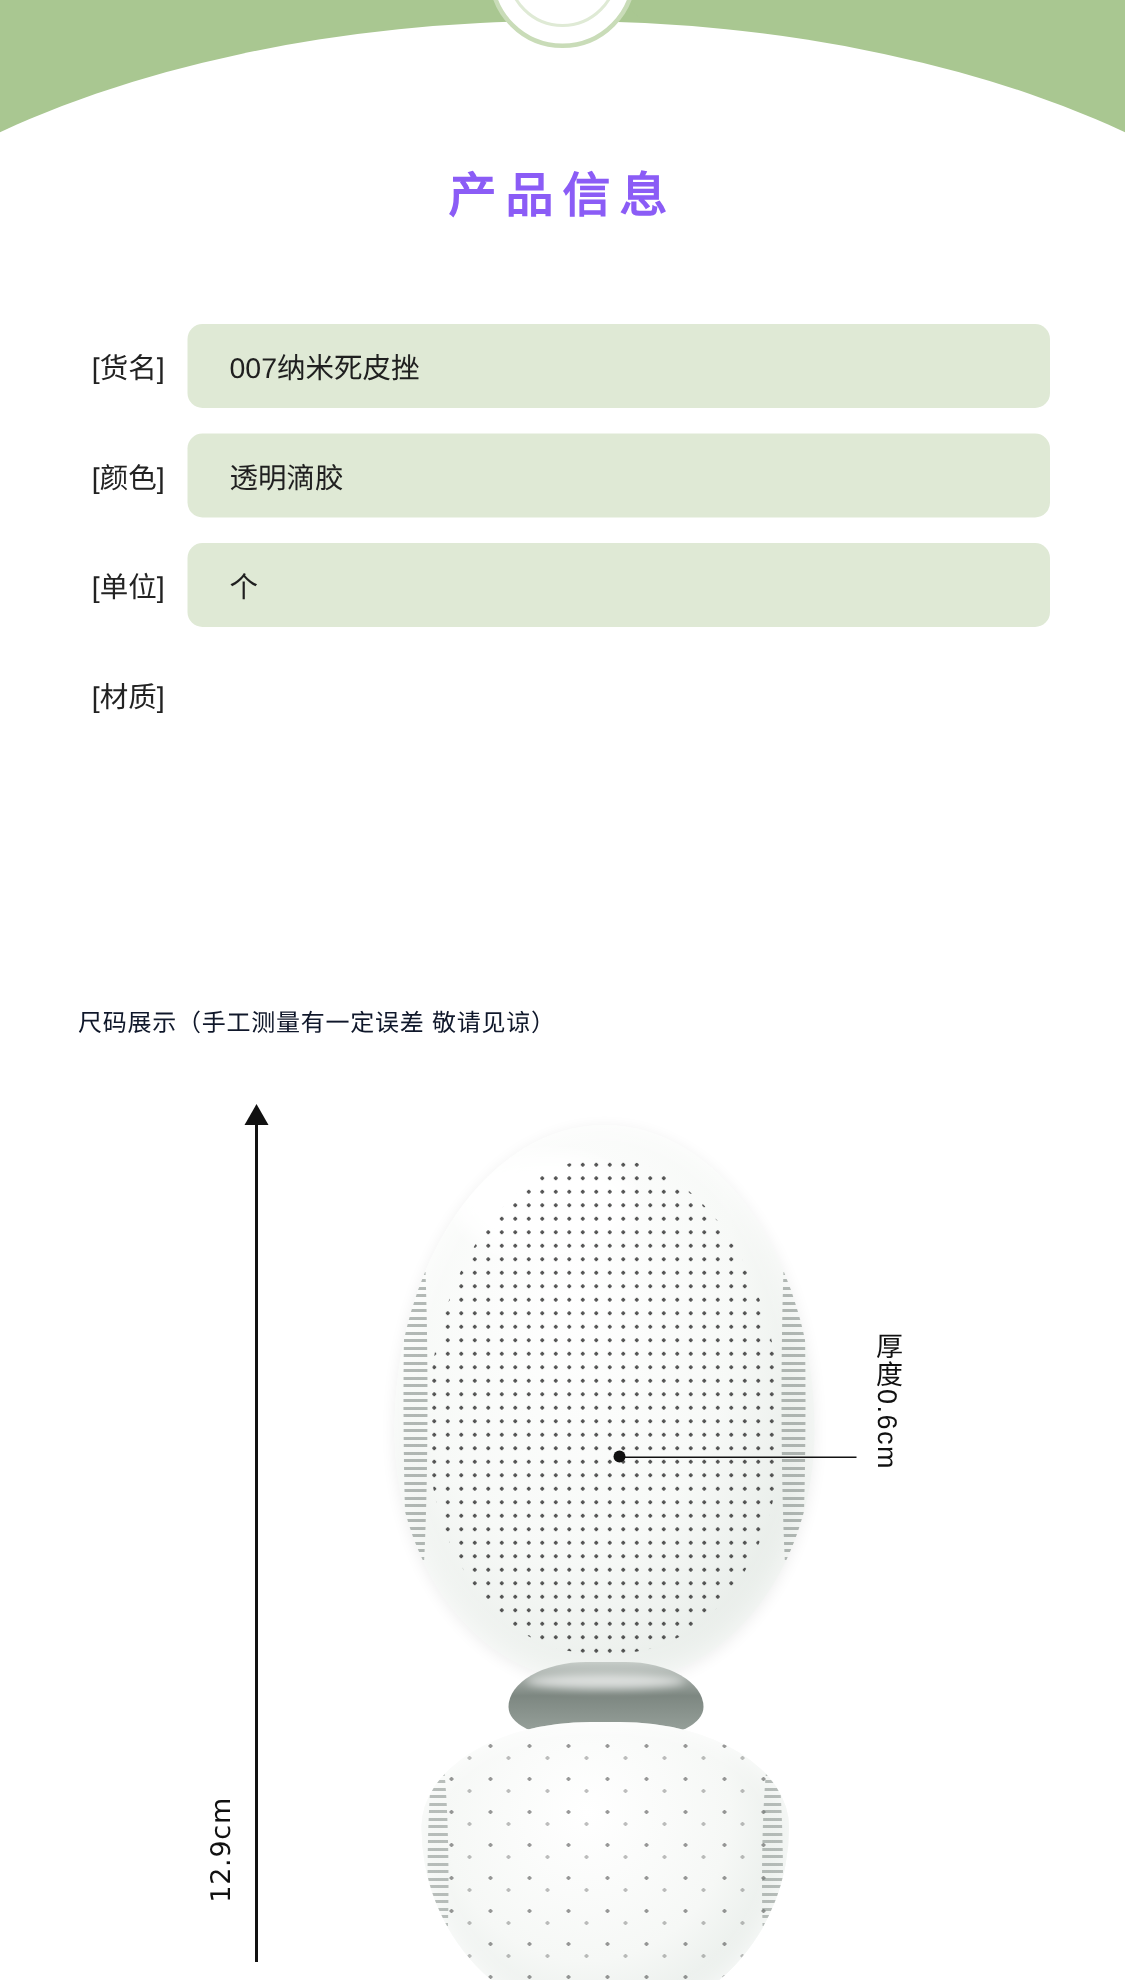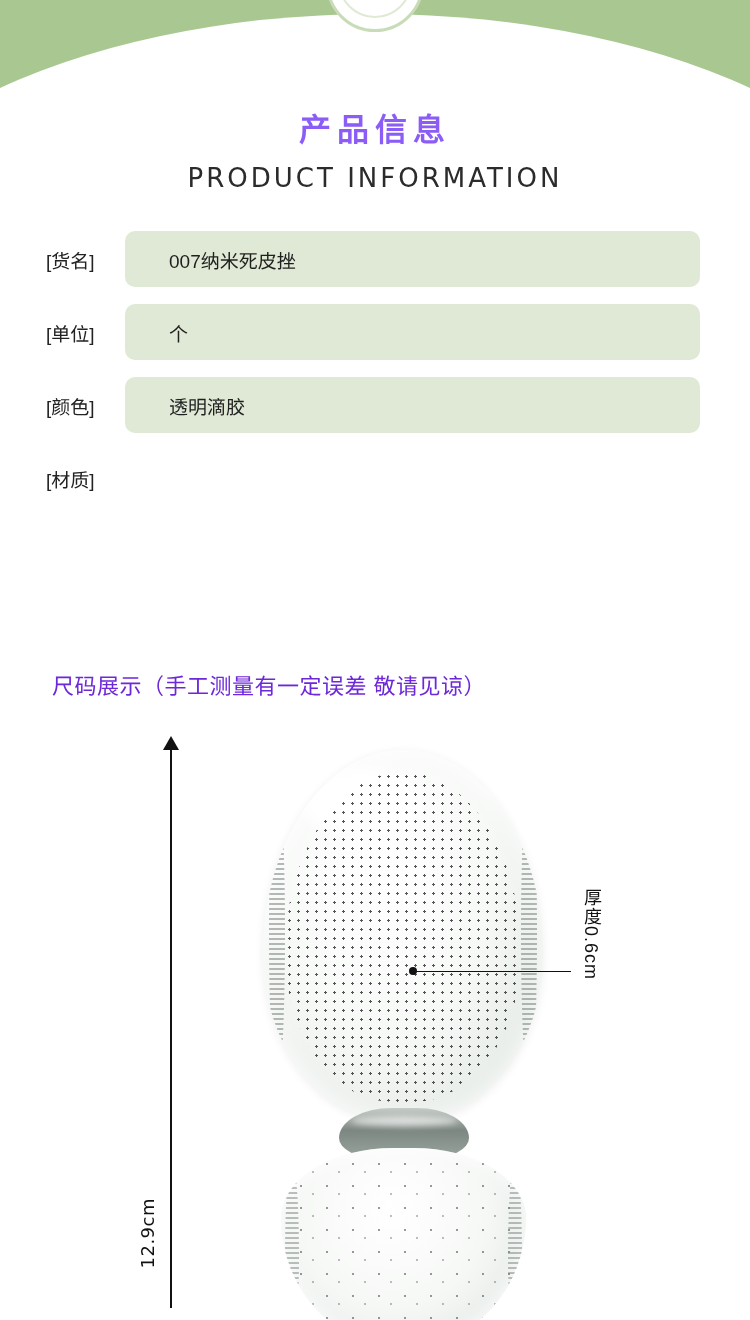--- a/index.html
+++ b/index.html
@@ -102,23 +102,24 @@
     text-align: center;
     font-size: 26px;
     letter-spacing: 3px;
     color: #2b2b2b;
     font-family: "DejaVu Sans", "Liberation Sans", sans-serif;
   }
 
   
   .spec-list {
     position: absolute;
-    top: 231px;
+    top: 216px;
     left: 0;
     width: 750px;
+    text-align: center;
   }
   .spec-row {
     display: flex;
     align-items: center;
     height: 56px;
     margin-bottom: 17px;
   }
   .spec-label {
     width: 125px;
     box-sizing: border-box;
@@ -129,31 +130,31 @@
   }
   .spec-value {
     flex: 0 0 auto;
     width: 575px;
     height: 56px;
     box-sizing: border-box;
     background: #dfe9d5;
     border-radius: 10px;
     display: flex;
     align-items: center;
-    padding-left: 44px;
+    padding-left: 28px;
     font-size: 19px;
     color: #1f1f1f;
   }
 
   .size-note {
     position: absolute;
     top: 668px;
     left: 52px;
-    font-size: 22px;
-    color: #6d28d9;
+    font-size: 16px;
+    color: #0f172a;
     letter-spacing: 0.5px;
   }
 
   
   .figure {
     position: absolute;
     top: 726px;
     left: 0;
     width: 750px;
     height: 594px;
@@ -334,38 +335,37 @@
 
   <div class="top-band">
     <div class="green-fill"></div>
     <div class="green-arc-right"></div>
     <div class="white-arc"></div>
     <div class="circle-outline"></div>
     <div class="circle-inner"></div>
   </div>
 
   <div class="title-zh">产品信息</div>
-  <div class="title-en">PRODUCT INFORMATION</div>
 
   <div class="spec-list">
 
     <div class="spec-row">
       <div class="spec-label">[货名]</div>
       <div class="spec-value">007纳米死皮挫</div>
     </div>
 
 
     <div class="spec-row">
+      <div class="spec-label">[颜色]</div>
+      <div class="spec-value">透明滴胶</div>
+    </div>
+
+    <div class="spec-row">
       <div class="spec-label">[单位]</div>
       <div class="spec-value">个</div>
-    </div>
-
-    <div class="spec-row">
-      <div class="spec-label">[颜色]</div>
-      <div class="spec-value">透明滴胶</div>
     </div>
 
     <div class="spec-row">
       <div class="spec-label">[材质]</div>
     </div>
 
 
   </div>
 
   <div class="size-note">尺码展示（手工测量有一定误差 敬请见谅）</div>

